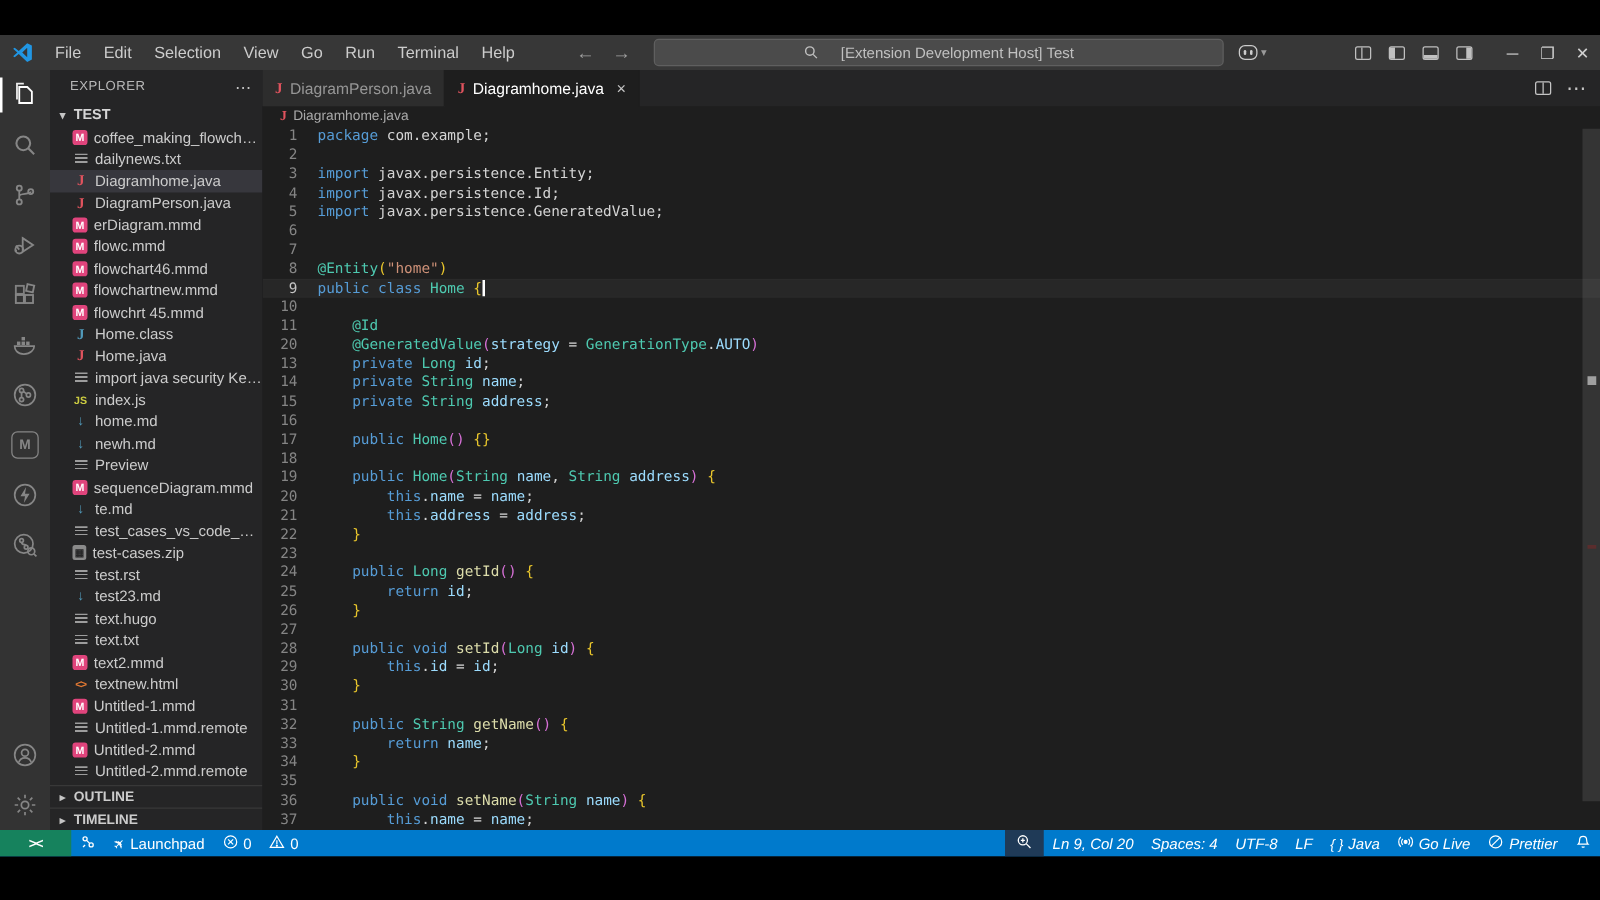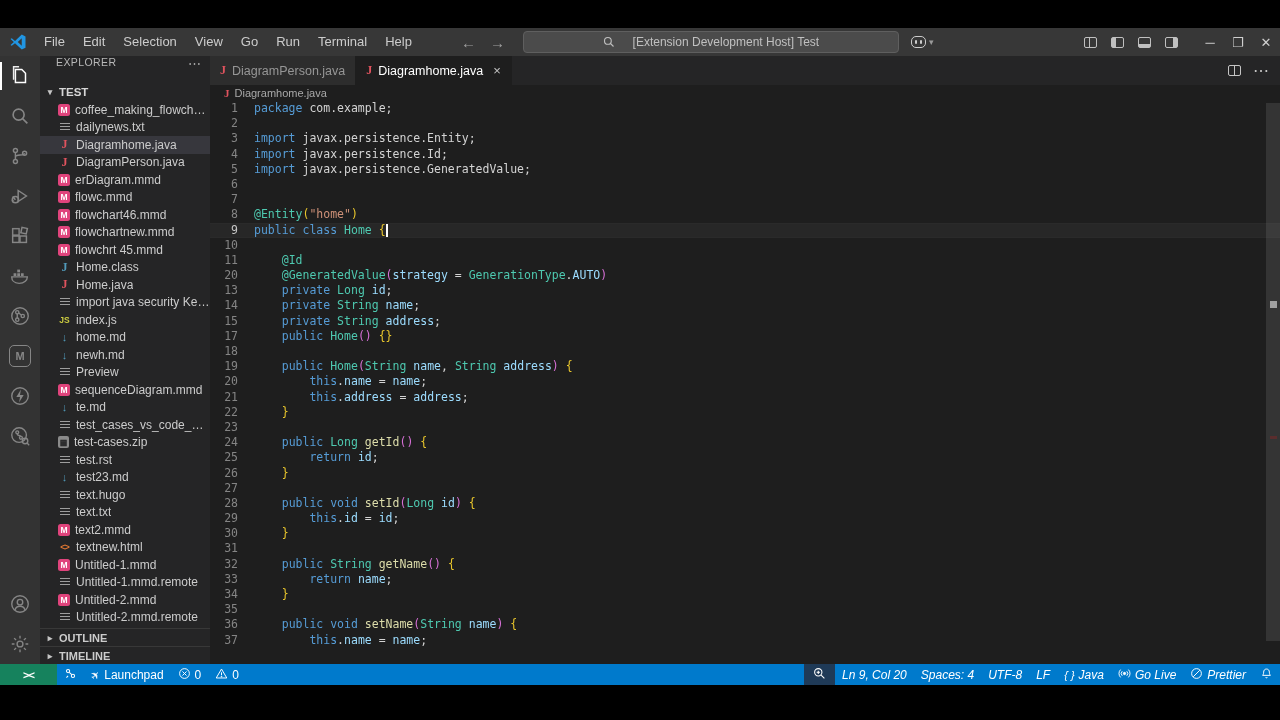--- a/index.html
+++ b/index.html
@@ -9,21 +9,21 @@
   .window { position:absolute; top:28px; left:0; width:1280px; height:657px;
             background:#1e1e1e; display:flex; flex-direction:column; }
 
   
   .titlebar { height:28px; background:#373737; display:flex; align-items:center;
               color:#cccccc; font-size:13px; flex:0 0 auto; }
   .vscode-logo { width:18px; height:18px; margin:0 8px 0 9px; position:relative; flex:0 0 auto;}
   .vscode-logo svg { width:18px; height:18px; }
   .menu-item { padding:0 9px; height:28px; line-height:28px; cursor:default; }
   .nav-arrows { display:flex; gap:14px; margin-left:40px; color:#a0a0a0; font-size:15px; }
-  .searchbox { flex:0 0 auto; width:376px; height:22px; margin-left:18px; background:#4b4b4b;
+  .searchbox { flex:0 0 auto; width:456px; height:22px; margin-left:18px; background:#4b4b4b;
                border:1px solid #5f5f5f; border-radius:4px; display:flex; align-items:center;
                justify-content:center; color:#c0c0c0; font-size:12px; gap:18px; }
   .copilot { display:flex; align-items:center; gap:3px; margin-left:12px; color:#c5c5c5; }
   .copilot-face { width:15px; height:12px; border:1.5px solid #cccccc; border-radius:5px;
                   position:relative; }
   .copilot-face::before, .copilot-face::after { content:""; position:absolute; top:3px; width:2px;
                   height:4px; background:#ccc; border-radius:1px; }
   .copilot-face::before { left:3px; } .copilot-face::after { right:3px; }
   .titlebar-right { margin-left:auto; display:flex; align-items:center; height:100%; }
   .layout-icons { display:flex; gap:14px; margin-right:18px; }
@@ -46,21 +46,21 @@
   .act-icon.active { color:#ffffff; }
   .act-icon.active::before { content:""; position:absolute; left:0; top:6px; bottom:6px; width:2px; background:#fff; }
   .act-icon svg { width:22px; height:22px; }
   .act-spacer { flex:1 1 auto; }
   .ext-badge { width:22px; height:22px; border:1.4px solid #868686; border-radius:5px;
                display:flex; align-items:center; justify-content:center; font-size:11px; font-weight:bold;}
 
   
   .sidebar { width:170px; background:#252526; color:#cccccc; flex:0 0 auto; display:flex;
              flex-direction:column; font-size:12px; overflow:hidden; }
-  .sidebar-header { height:26px; display:flex; padding:0 8px 0 16px;
+  .sidebar-header { height:26px; display:flex; align-items:center; padding:0 8px 0 16px;
                     font-size:10.5px; letter-spacing:0.4px; color:#b8b8b8; flex:0 0 auto;}
   .sidebar-header .dots { margin-left:auto; color:#c5c5c5; font-size:13px; letter-spacing:1px;}
   .section-row { height:19px; display:flex; align-items:center; font-weight:bold; font-size:11.5px;
                  color:#d6d6d6; padding-left:4px; gap:3px; flex:0 0 auto; }
   .chev { font-size:9px; color:#c5c5c5; width:12px; text-align:center; }
   .filelist { flex:0 0 auto; }
   .file-row { height:17.5px; display:flex; align-items:center; padding-left:18px; gap:5px;
               white-space:nowrap; overflow:hidden; cursor:default; }
   .file-row.selected { background:#37373d; }
   .file-row .label { overflow:hidden; text-overflow:ellipsis; font-size:12px; color:#cccccc; }
@@ -459,20 +459,21 @@
               <div class="code-line"><span class="lnum">6</span></div>
               <div class="code-line"><span class="lnum">7</span><span></span></div>
               <div class="code-line"><span class="lnum">8</span><span><span class="tok-t">@Entity</span><span class="tok-g">(</span><span class="tok-s">"home"</span><span class="tok-g">)</span></span></div>
               <div class="code-line current"><span class="lnum">9</span><span><span class="tok-k">public</span><span class="tok-p"> </span><span class="tok-k">class</span><span class="tok-p"> </span><span class="tok-t">Home</span><span class="tok-p"> </span><span class="tok-g">{</span><span class="cursor-bar"></span></span></div>
               <div class="code-line"><span class="lnum">10</span><span></span></div>
               <div class="code-line"><span class="lnum">11</span><span><span class="tok-p">    </span><span class="tok-t">@Id</span></span></div>
               <div class="code-line"><span class="lnum">20</span><span><span class="tok-p">    </span><span class="tok-t">@GeneratedValue</span><span class="tok-pk">(</span><span class="tok-v">strategy</span><span class="tok-p"> = </span><span class="tok-t">GenerationType</span><span class="tok-p">.</span><span class="tok-v">AUTO</span><span class="tok-pk">)</span></span></div>
               <div class="code-line"><span class="lnum">13</span><span><span class="tok-p">    </span><span class="tok-k">private</span><span class="tok-p"> </span><span class="tok-t">Long</span><span class="tok-p"> </span><span class="tok-v">id</span><span class="tok-p">;</span></span></div>
               <div class="code-line"><span class="lnum">14</span><span><span class="tok-p">    </span><span class="tok-k">private</span><span class="tok-p"> </span><span class="tok-t">String</span><span class="tok-p"> </span><span class="tok-v">name</span><span class="tok-p">;</span></span></div>
               <div class="code-line"><span class="lnum">15</span><span><span class="tok-p">    </span><span class="tok-k">private</span><span class="tok-p"> </span><span class="tok-t">String</span><span class="tok-p"> </span><span class="tok-v">address</span><span class="tok-p">;</span></span></div>
+              <div class="code-line"><span class="lnum">16</span><span></span></div>
               <div class="code-line"><span class="lnum">17</span><span><span class="tok-p">    </span><span class="tok-k">public</span><span class="tok-p"> </span><span class="tok-t">Home</span><span class="tok-pk">()</span><span class="tok-p"> </span><span class="tok-g">{}</span></span></div>
               <div class="code-line"><span class="lnum">18</span><span></span></div>
               <div class="code-line"><span class="lnum">19</span><span><span class="tok-p">    </span><span class="tok-k">public</span><span class="tok-p"> </span><span class="tok-t">Home</span><span class="tok-pk">(</span><span class="tok-t">String</span><span class="tok-p"> </span><span class="tok-v">name</span><span class="tok-p">, </span><span class="tok-t">String</span><span class="tok-p"> </span><span class="tok-v">address</span><span class="tok-pk">)</span><span class="tok-p"> </span><span class="tok-g">{</span></span></div>
               <div class="code-line"><span class="lnum">20</span><span><span class="tok-p">        </span><span class="tok-k">this</span><span class="tok-p">.</span><span class="tok-v">name</span><span class="tok-p"> = </span><span class="tok-v">name</span><span class="tok-p">;</span></span></div>
               <div class="code-line"><span class="lnum">21</span><span><span class="tok-p">        </span><span class="tok-k">this</span><span class="tok-p">.</span><span class="tok-v">address</span><span class="tok-p"> = </span><span class="tok-v">address</span><span class="tok-p">;</span></span></div>
               <div class="code-line"><span class="lnum">22</span><span><span class="tok-p">    </span><span class="tok-g">}</span></span></div>
               <div class="code-line"><span class="lnum">23</span><span></span></div>
               <div class="code-line"><span class="lnum">24</span><span><span class="tok-p">    </span><span class="tok-k">public</span><span class="tok-p"> </span><span class="tok-t">Long</span><span class="tok-p"> </span><span class="tok-m">getId</span><span class="tok-pk">()</span><span class="tok-p"> </span><span class="tok-g">{</span></span></div>
               <div class="code-line"><span class="lnum">25</span><span><span class="tok-p">        </span><span class="tok-k">return</span><span class="tok-p"> </span><span class="tok-v">id</span><span class="tok-p">;</span></span></div>
               <div class="code-line"><span class="lnum">26</span><span><span class="tok-p">    </span><span class="tok-g">}</span></span></div>

